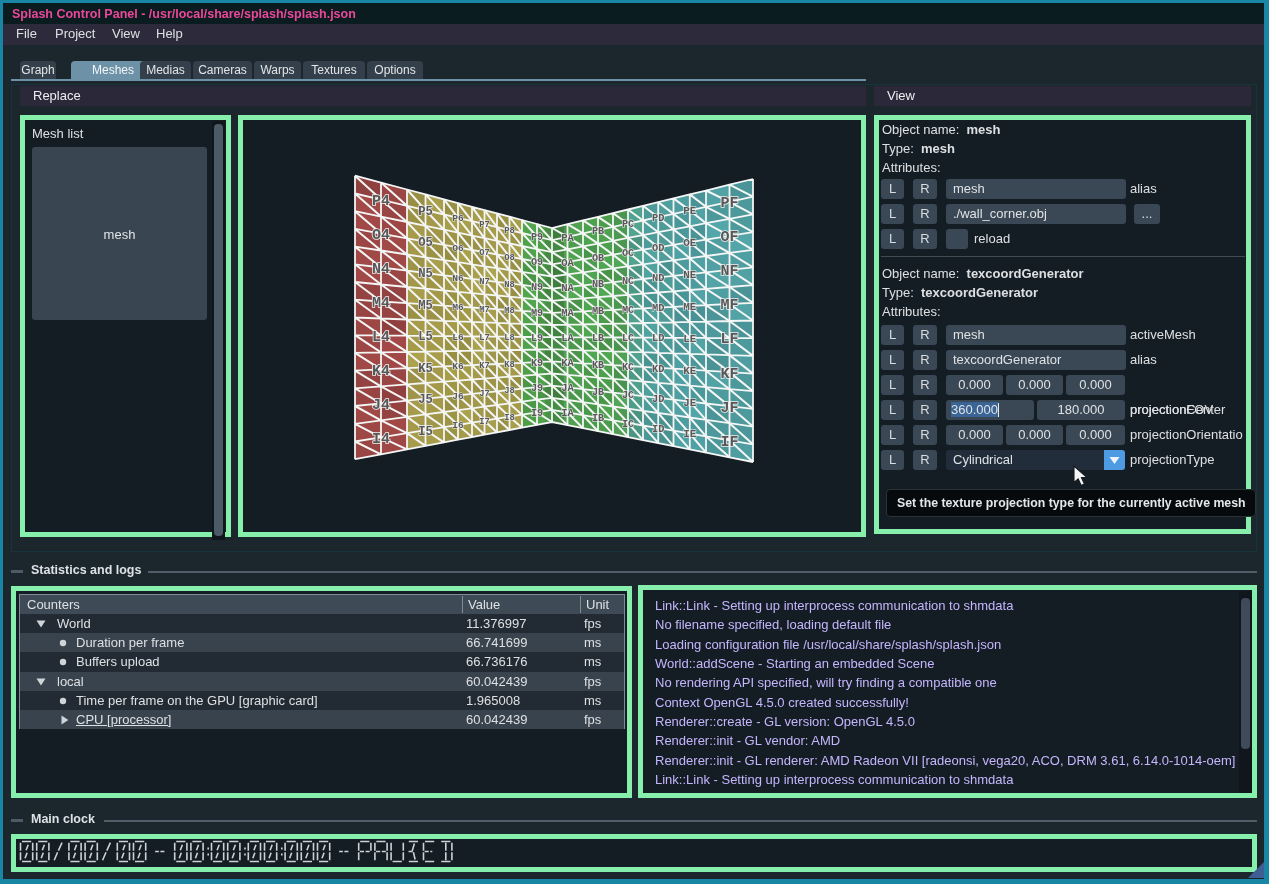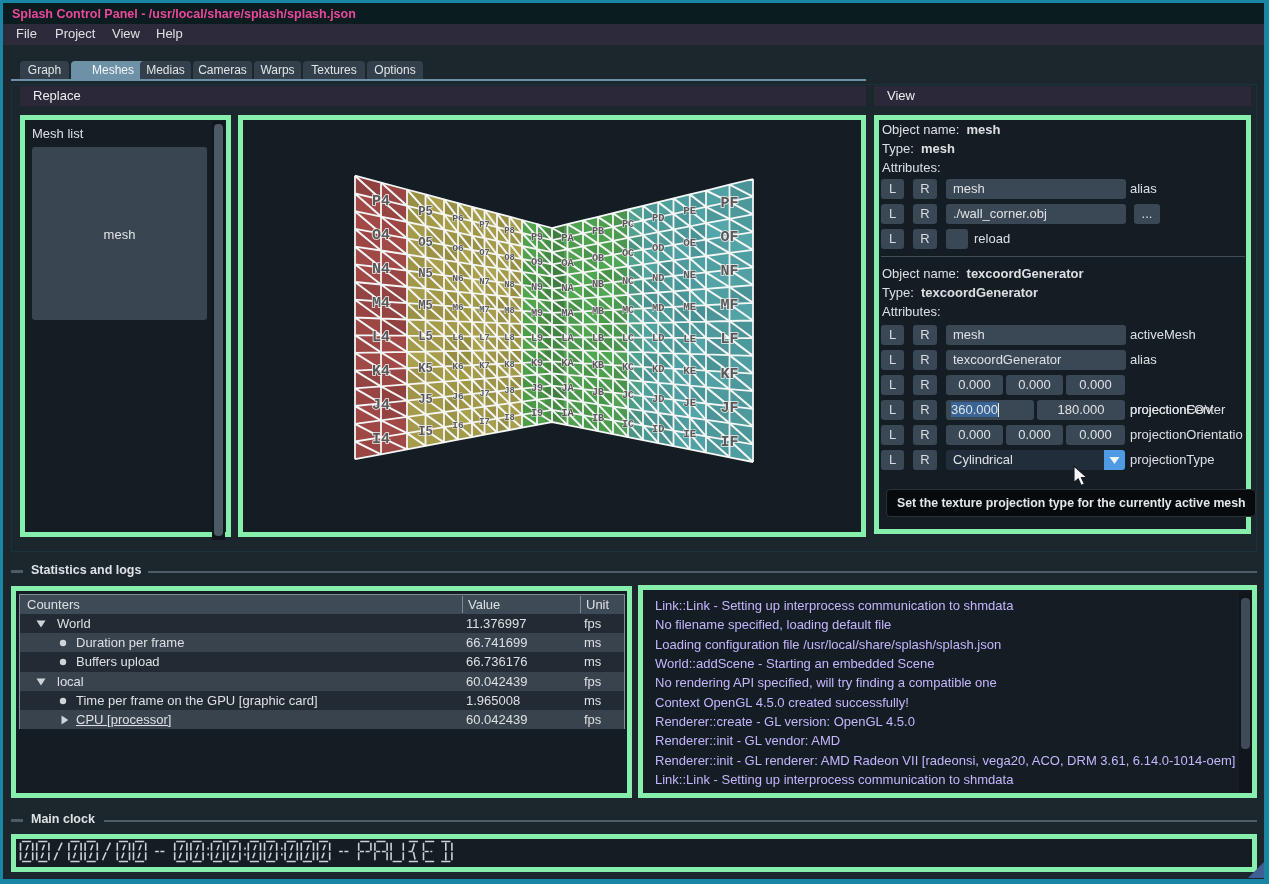--- a/index.html
+++ b/index.html
@@ -23,21 +23,21 @@
     <span style="position:absolute;left:9px;top:4px;font-weight:bold;font-size:12.5px;color:#ec4899;">Splash Control Panel - /usr/local/share/splash/splash.json</span>
   </div>
 
   <div class="abs" style="left:3px;top:24px;width:1261px;height:21px;background:#2d2b3b;">
     <span style="position:absolute;left:13px;top:2px;">File</span>
     <span style="position:absolute;left:52px;top:2px;">Project</span>
     <span style="position:absolute;left:109px;top:2px;">View</span>
     <span style="position:absolute;left:153px;top:2px;">Help</span>
   </div>
 
-  <div class="tab" style="left:20px;width:49px;">Graph</div>
+  <div class="tab" style="left:20px;width:36px;">Graph</div>
   <div class="tab" style="left:71px;width:84px;background:#6d92a8;color:#f4f6f7;">Meshes</div>
   <div class="tab" style="left:140px;width:51px;">Medias</div>
   <div class="tab" style="left:193px;width:59px;">Cameras</div>
   <div class="tab" style="left:254px;width:47px;">Warps</div>
   <div class="tab" style="left:303px;width:62px;">Textures</div>
   <div class="tab" style="left:367px;width:56px;">Options</div>
   <div class="abs" style="left:11px;top:79px;width:855px;height:2px;background:#6d92a8;"></div>
 
   <div class="abs" style="left:11px;top:84px;width:1246px;height:468px;border:1px solid #17333b;"></div>
 

